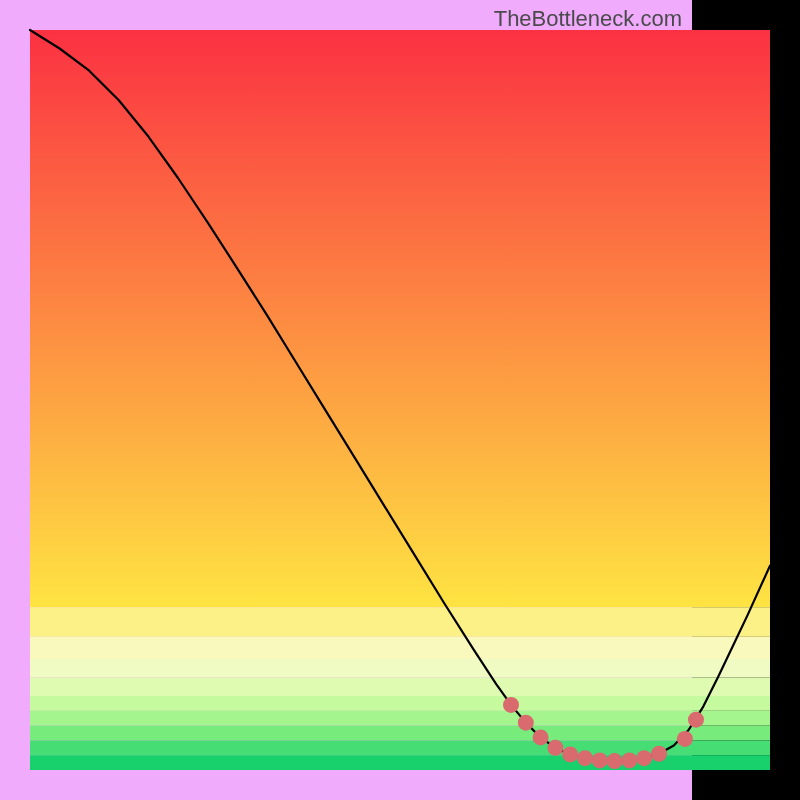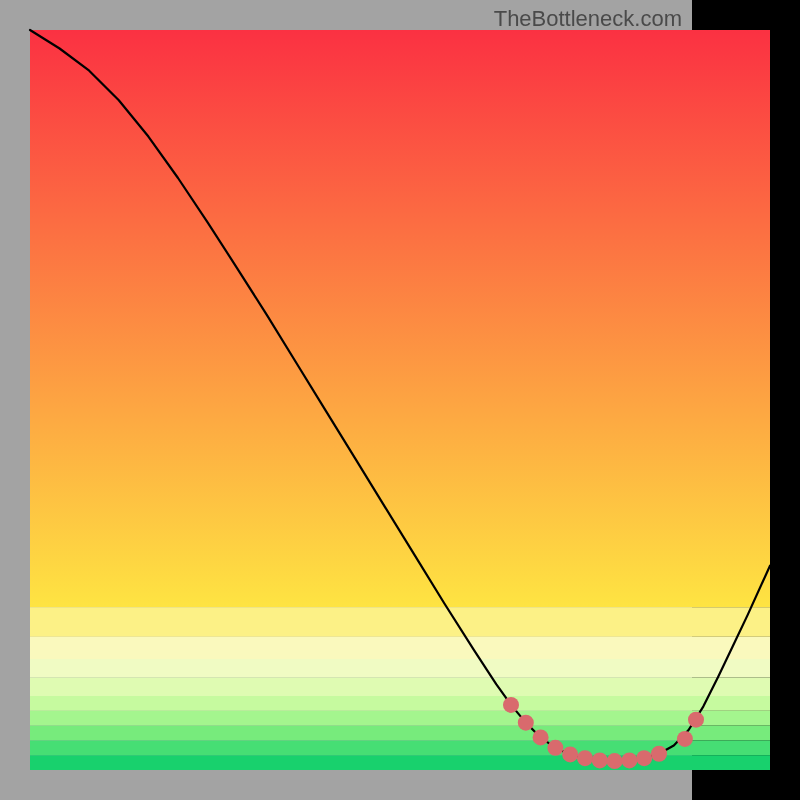--- a/index.html
+++ b/index.html
@@ -7,21 +7,21 @@
     padding: 0;
     width: 800px;
     height: 800px;
     background: #000;
     overflow: hidden;
   }
   .chart-container {
     position: relative;
     width: 692px;
     height: 800px;
-    background: #a3a3a3;
+    background: #f0abfc;
   }
   .watermark {
     position: absolute;
     top: 6px;
     right: 10px;
     color: #4a4a4a;
     font-family: Arial, Helvetica, sans-serif;
     font-size: 22px;
     font-weight: 500;
     z-index: 10;

